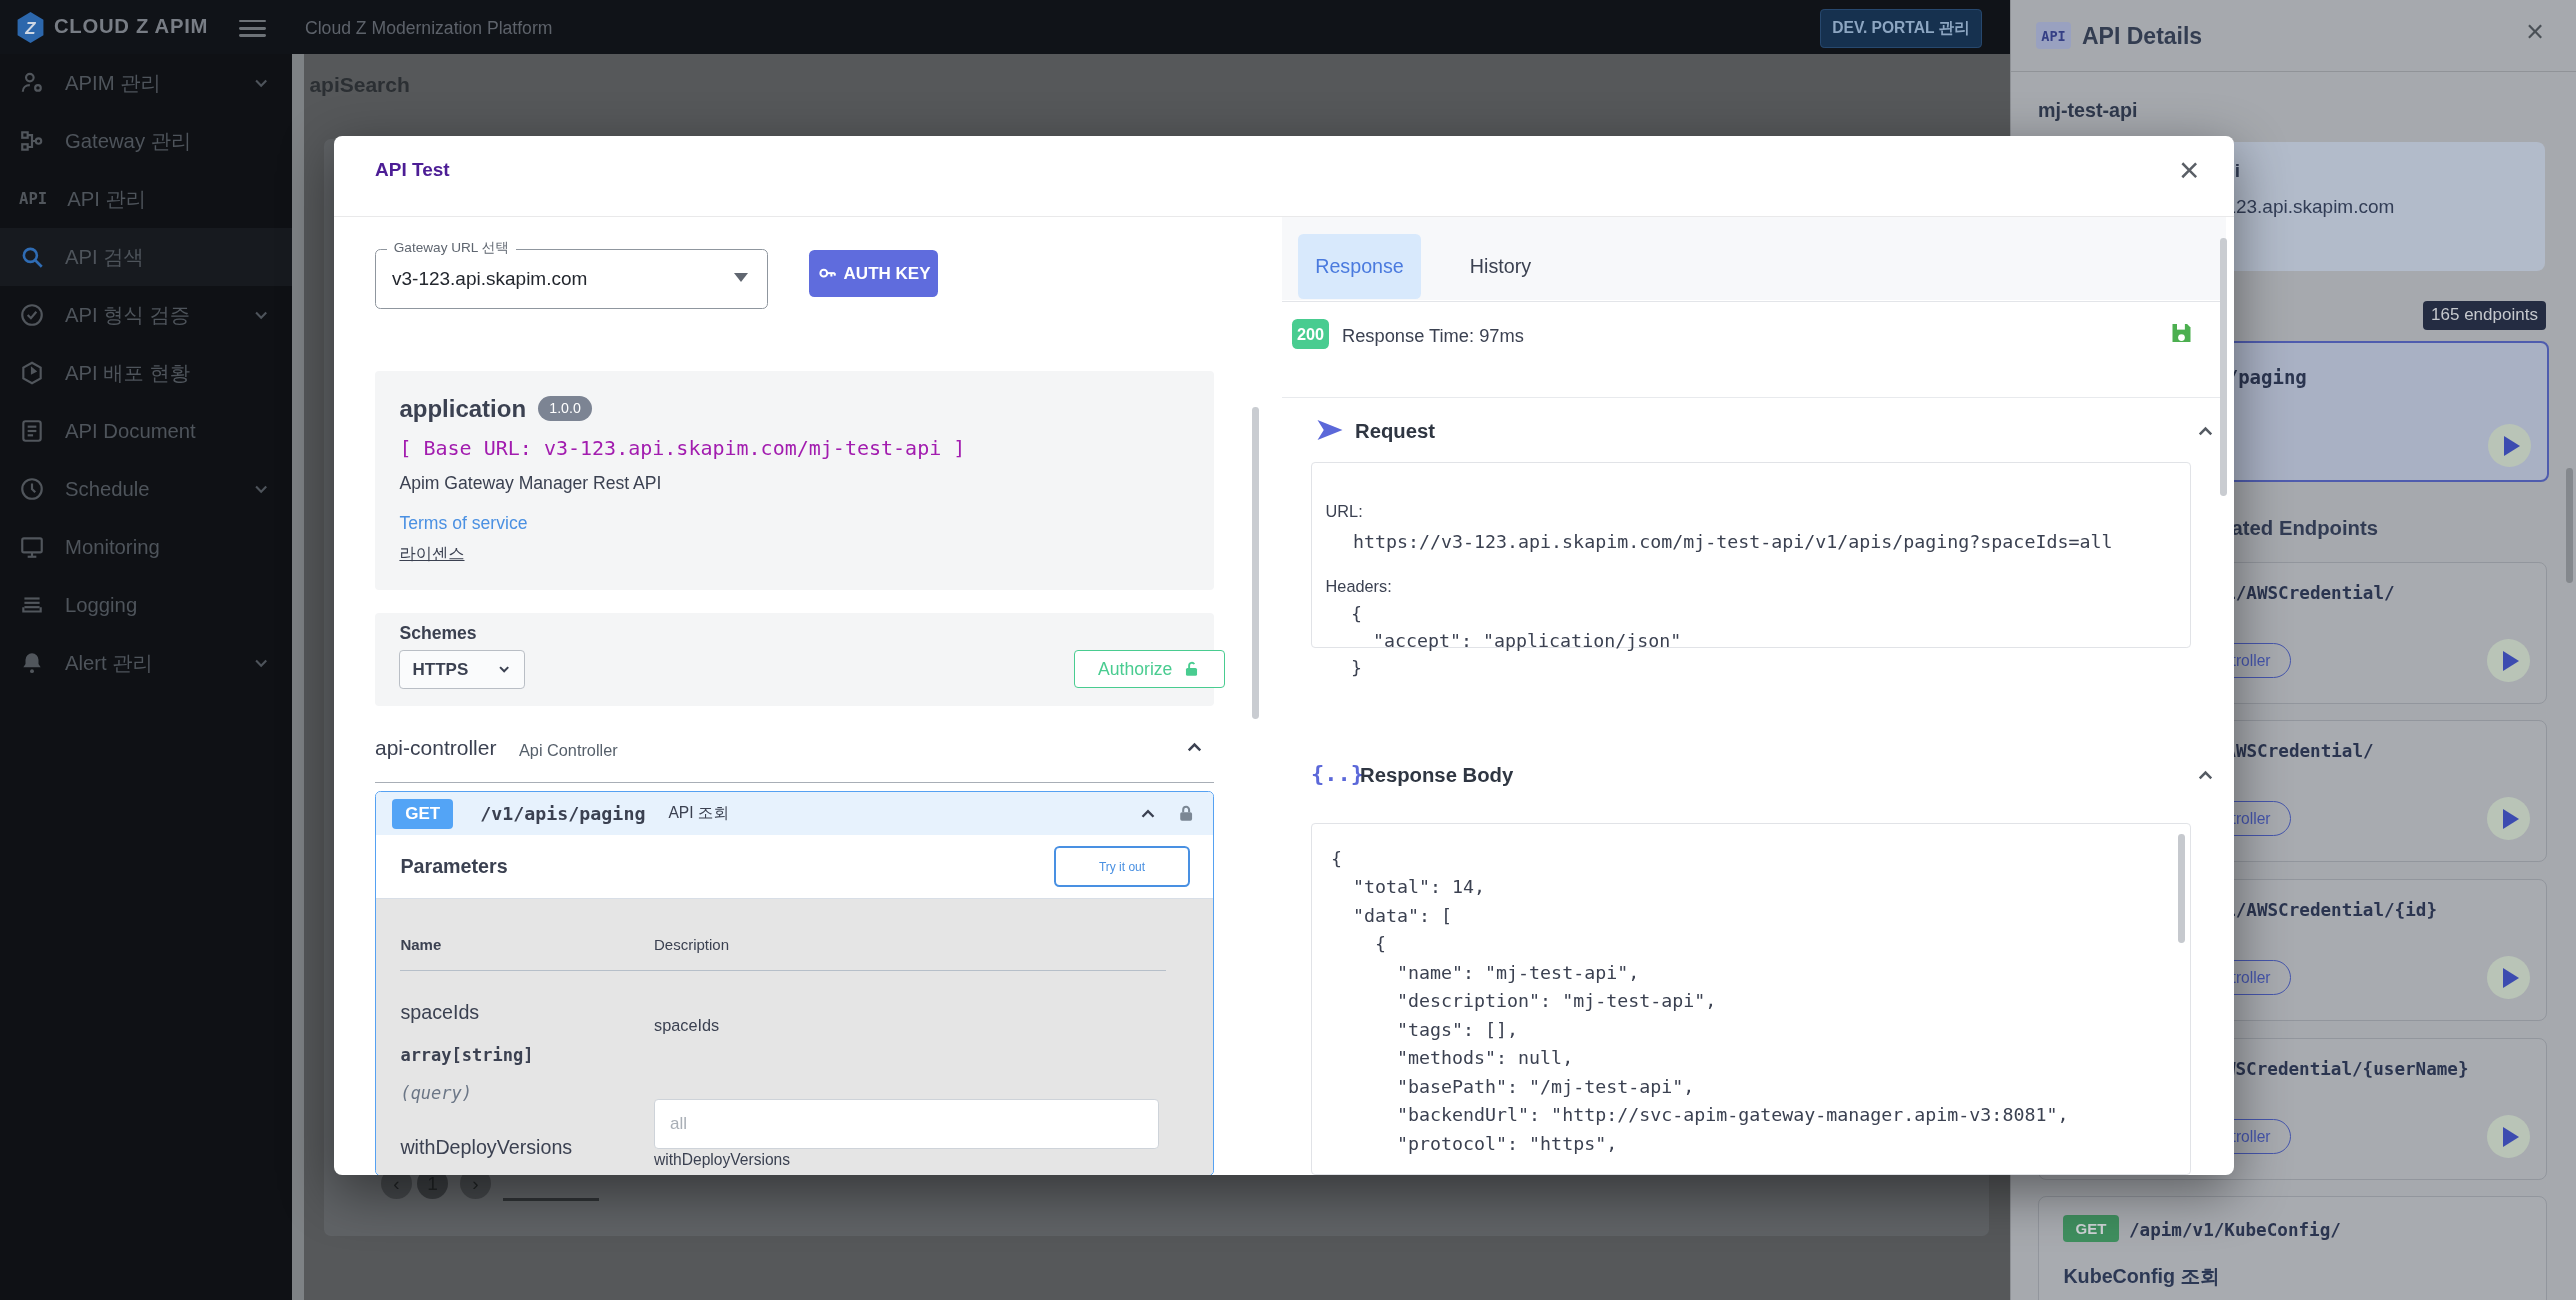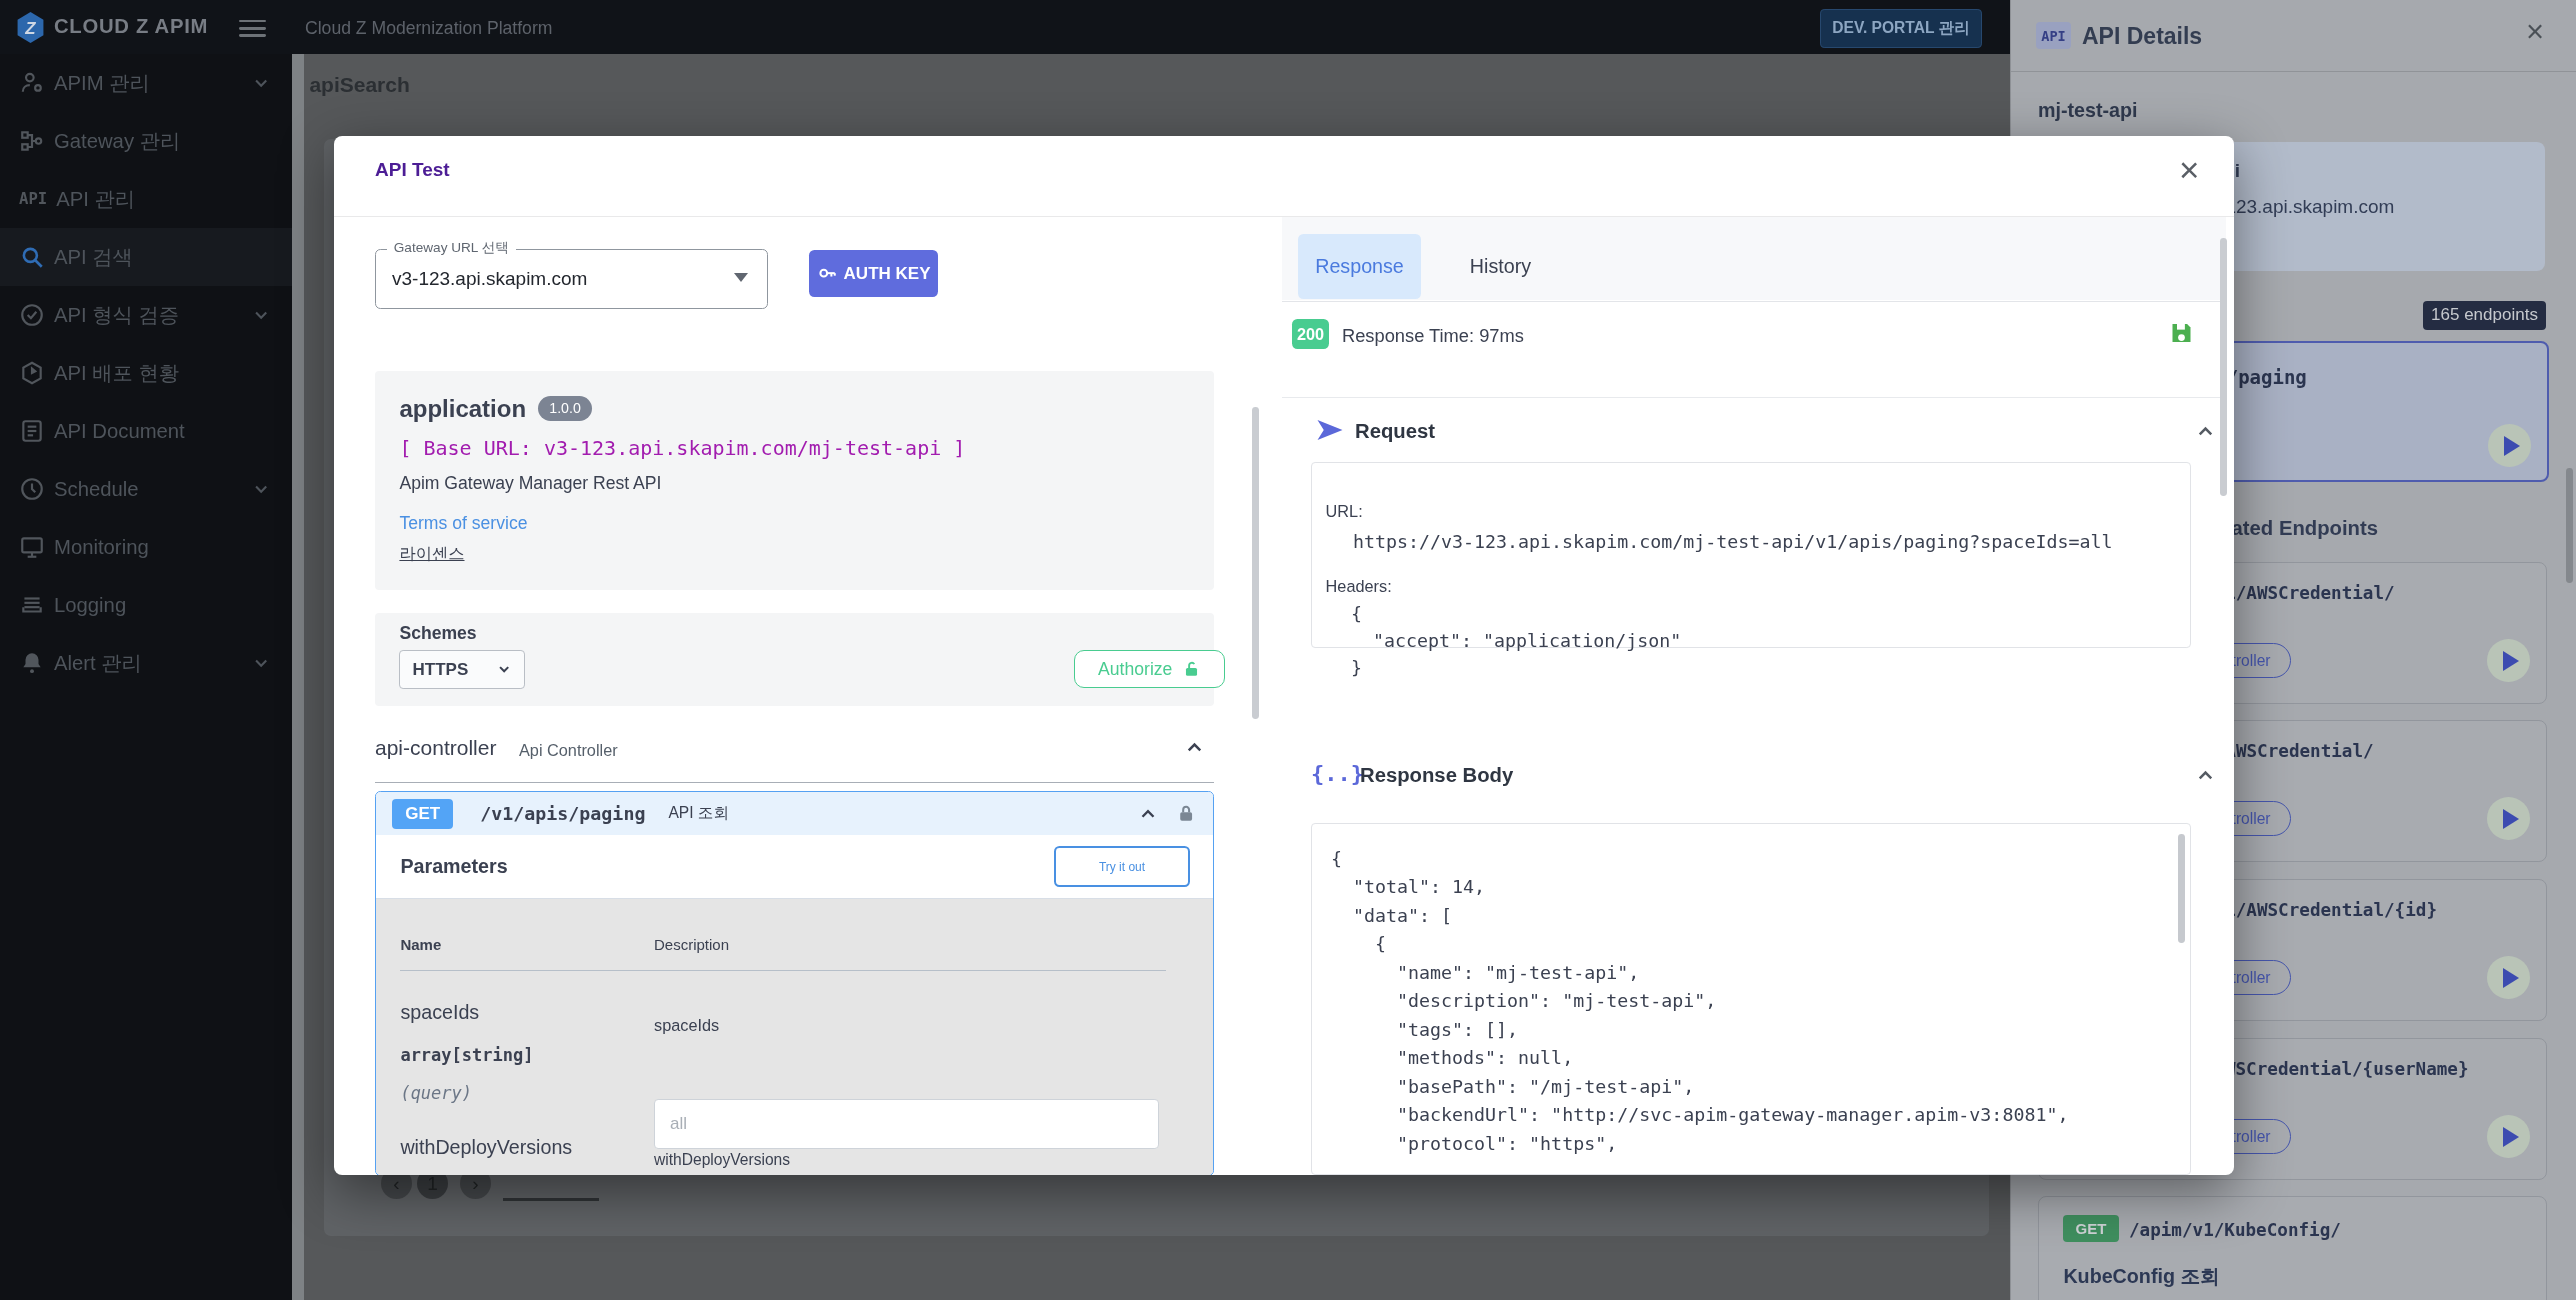--- a/index.html
+++ b/index.html
@@ -13,21 +13,21 @@
   .logo-text{left:54px;top:15px;font-size:20.3px;font-weight:bold;color:#787d85;letter-spacing:0.7px;}
   .hamburger span{display:block;width:27px;height:2.7px;background:#6d7277;margin:4.7px 0;border-radius:1.4px;}
   .tb-title{left:305px;top:17.6px;font-size:17.6px;color:#5d626a;}
   .devportal{left:1820px;top:8.8px;width:160px;height:37px;background:#16314f;border:0.7px solid #27486e;
              border-radius:4.1px;color:#8da6c2;font-size:15.6px;font-weight:bold;display:flex;align-items:center;justify-content:center;}
   
   .sidebar{left:0;top:54px;width:292px;height:1247px;background:#0f1115;z-index:1;}
   .sb-item{position:relative;height:58px;display:flex;align-items:center;padding-left:19px;color:#51575e;}
   .sb-item.active{background:#171a1f;}
   .sb-item.active .ico{color:#2f6cb4;}
-  .sb-label{font-size:20.3px;margin-left:9px;color:#4e545b;}
+  .sb-label{font-size:20.3px;margin-left:20px;color:#4e545b;}
   .sb-chev{position:absolute;right:20.3px;color:#4e545b;}
   .ico{color:#51565c;}
   .scrollstrip{left:292px;top:54px;width:12.2px;height:1247px;background:#7e8285;z-index:1;}
   
   .content{left:304px;top:54px;width:1706px;height:1247px;background:#56585a;z-index:1;}
   .page-title{left:5.4px;top:19px;font-size:21px;font-weight:bold;color:#2b2f33;}
   .bg-card{left:20.3px;top:85px;width:1665px;height:1097px;background:#606366;border-radius:6.8px;}
   .pg-circle{width:31px;height:31px;border-radius:50%;background:#45484b;color:#212426;font-size:19px;
              display:flex;align-items:center;justify-content:center;}
   .pg-line{left:199px;top:1144px;width:96px;height:2.7px;background:#303336;}
@@ -75,21 +75,21 @@
              padding:4.7px 11px;border-radius:15px;vertical-align:4.1px;}
   .app-base{left:24.4px;top:65px;font-size:20px;color:#a21caf;}
   .app-desc{left:24.4px;top:102px;font-size:17.6px;color:#3b4151;}
   .app-terms{left:24.4px;top:142px;font-size:17.6px;color:#4a90e2;}
   .app-license{left:24.4px;top:172px;font-size:16.3px;color:#3b4151;text-decoration:underline;}
   
   .sch-block{left:41px;top:477px;width:839px;height:93px;background:#f4f5f6;border-radius:4.1px;}
   .sch-label{left:24.4px;top:9.5px;font-size:17.6px;font-weight:bold;color:#3b4151;}
   .sch-select{left:24.4px;top:37px;width:126px;height:39px;background:#fafbfc;border:1.4px solid #b9bec5;border-radius:4.1px;
               display:flex;align-items:center;justify-content:space-between;padding:0 12.2px;font-size:17px;font-weight:bold;color:#3b4151;}
-  .authz-btn{left:699px;top:37px;width:151px;height:38px;border:1.4px solid #49cc90;border-radius:10px;color:#49cc90;
+  .authz-btn{left:699px;top:37px;width:151px;height:38px;border:1.4px solid #49cc90;border-radius:4px;color:#49cc90;
              font-size:17.6px;display:flex;align-items:center;justify-content:center;gap:9.5px;background:#fff;}
   
   .ctl-name{left:41px;top:600px;font-size:21px;color:#3b4151;}
   .ctl-desc{left:185px;top:605px;font-size:16.3px;color:#555f6a;}
   .ctl-chev{left:849px;top:600px;color:#3b4151;}
   .tag-div{left:41px;top:646px;width:839px;height:1.4px;background:#a8aeb6;}
   .opblock{left:41px;top:655px;width:839px;height:385px;border:1.4px solid #55a1f2;border-radius:5.4px;background:#eef5fd;overflow:hidden;}
   .op-head{left:0;top:0;width:100%;height:43px;background:#e7f2fd;display:flex;align-items:center;padding:0 16.3px;}
   .get-badge{width:61px;height:30px;background:#53a4f6;border-radius:4.1px;color:#fff;font-size:17px;font-weight:bold;
              display:flex;align-items:center;justify-content:center;}

